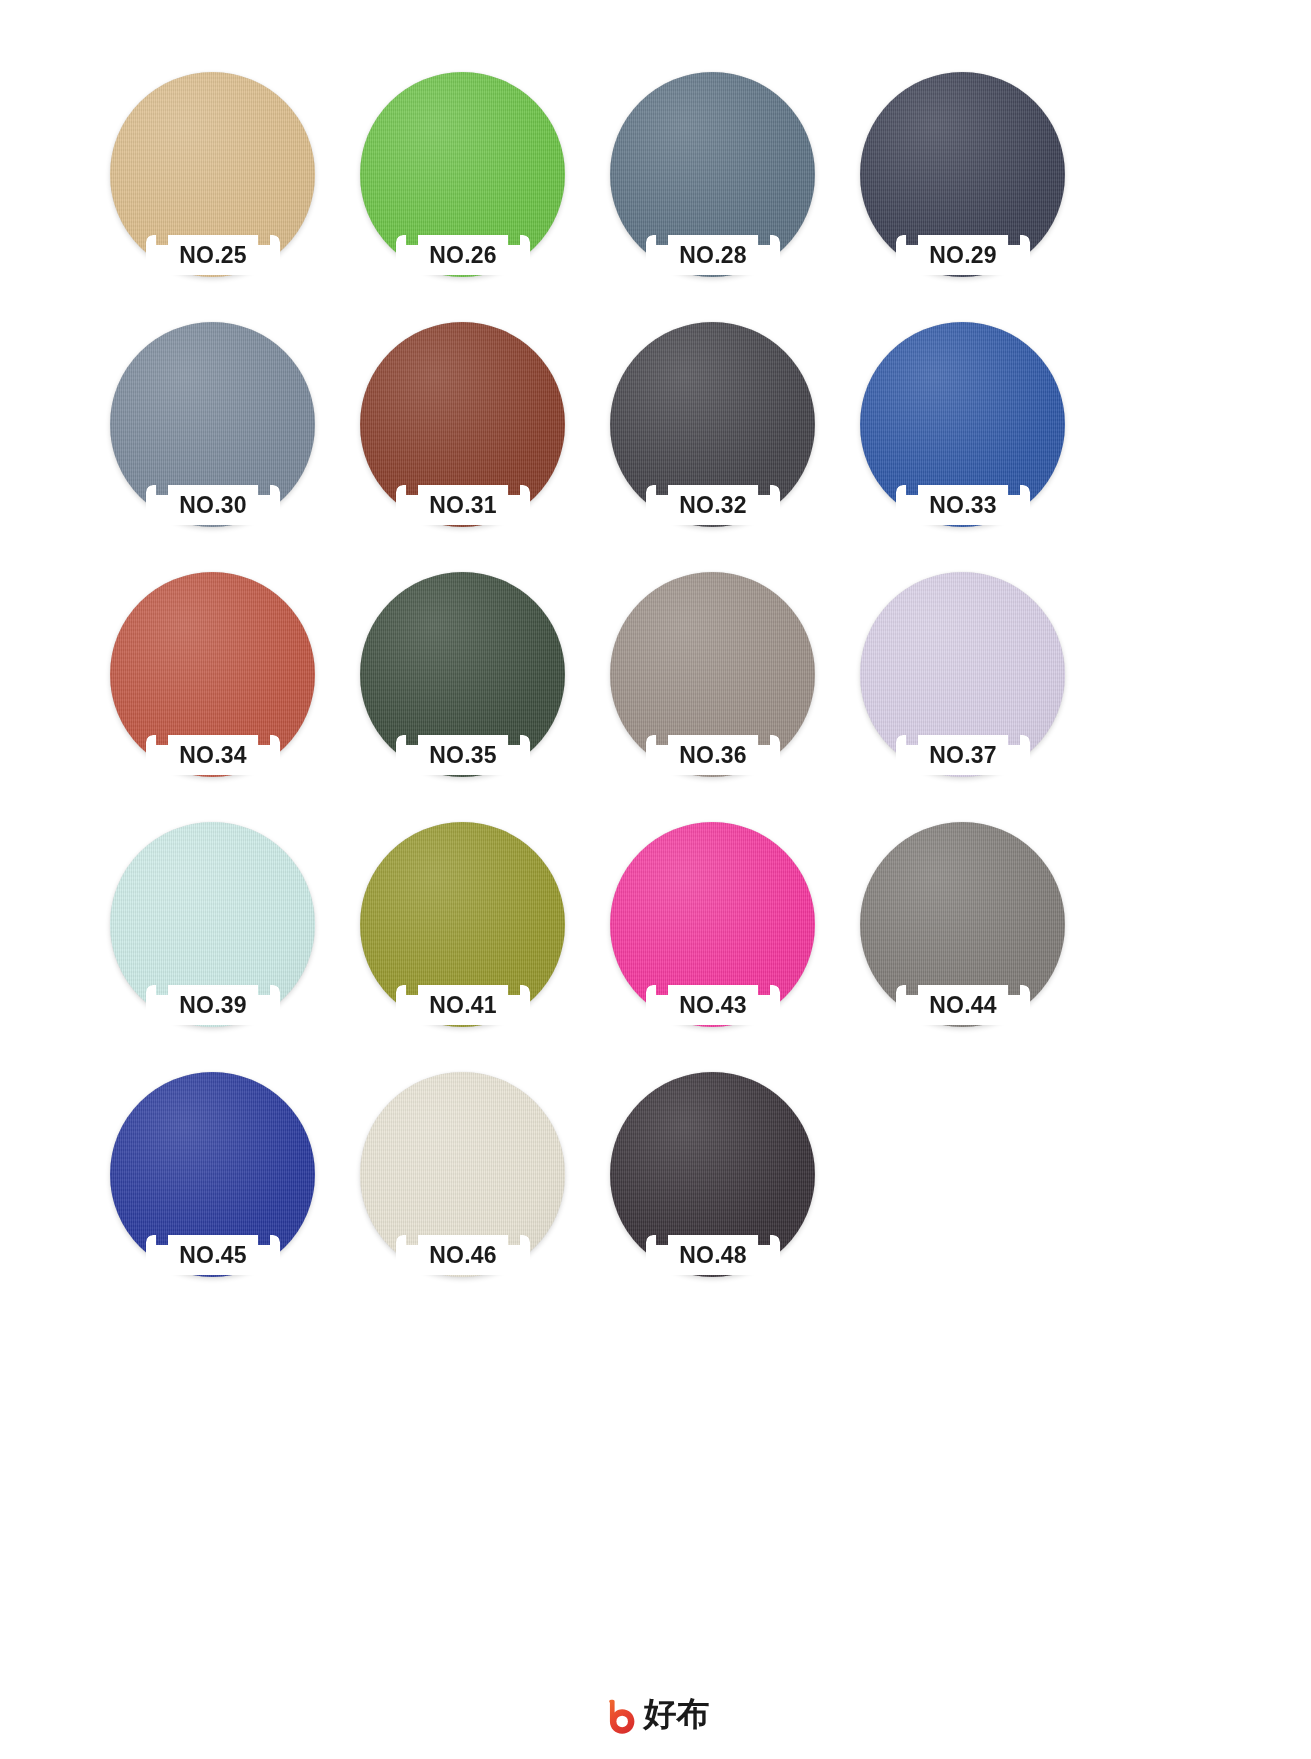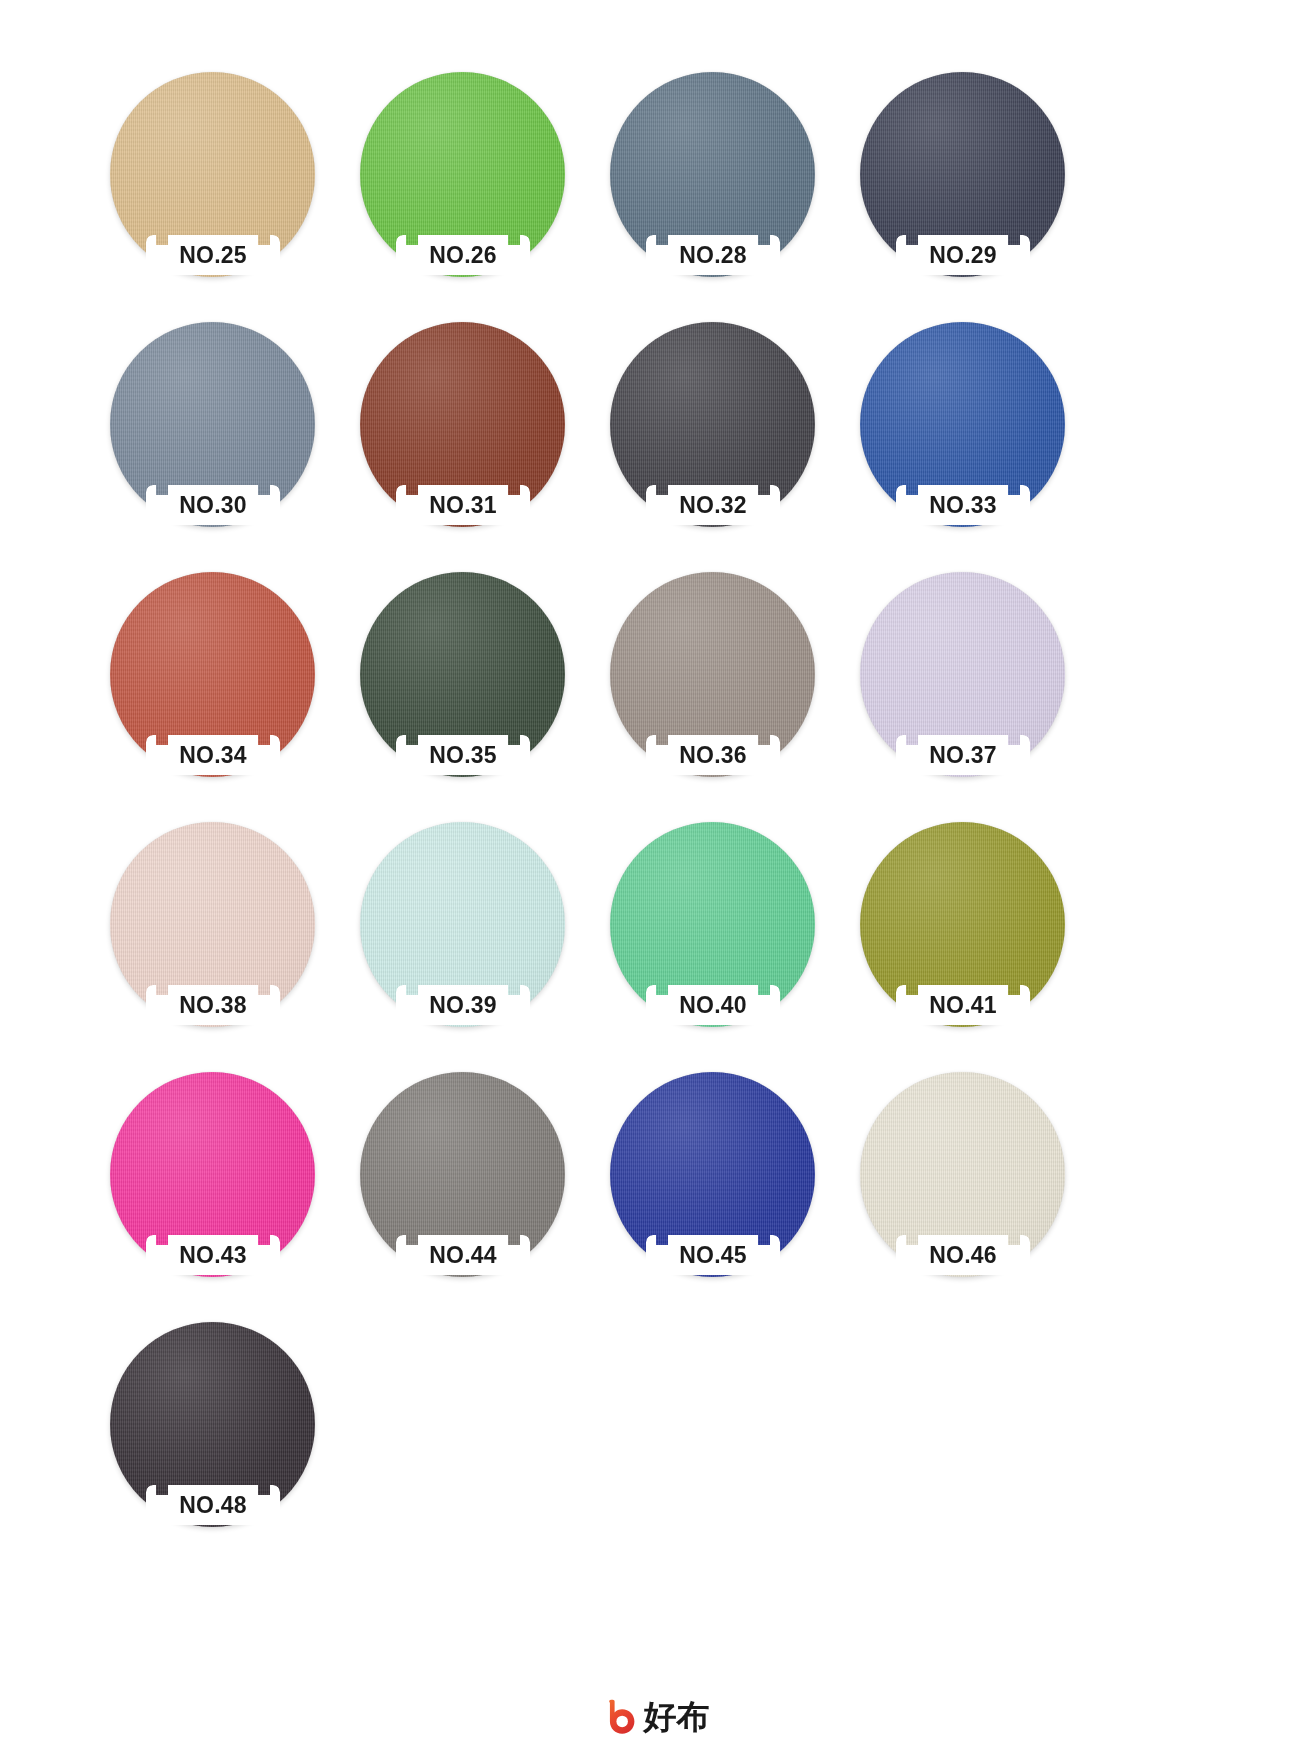--- a/index.html
+++ b/index.html
@@ -135,21 +135,21 @@
   }
 
   .brand-mark {
     width: 36px;
     height: 36px;
     flex: 0 0 auto;
     display: block;
   }
 
   .brand-name {
-    font-family: Liberation Sans, sans-serif;
+    font-family: Liberation Mono, monospace;
     font-size: 33px;
     font-weight: 700;
     color: #1a1a1a;
     line-height: 1;
     letter-spacing: 0px;
     white-space: nowrap;
   }
 </style>
 </head>
 <body>
@@ -223,35 +223,23 @@
           <span class="swatch-label-text">NO.36</span>
         </div>
       </div>
       <div class="swatch-cell">
         <div class="swatch-disc" style="background-color: rgb(216, 207, 230);"></div>
         <div class="swatch-label">
           <span class="swatch-label-text">NO.37</span>
         </div>
       </div>
       <div class="swatch-cell">
-        <div class="swatch-disc" style="background-color: rgb(237, 212, 203);"></div>
-        <div class="swatch-label">
-          <span class="swatch-label-text">NO.38</span>
-        </div>
-      </div>
-      <div class="swatch-cell">
         <div class="swatch-disc" style="background-color: rgb(204, 235, 231);"></div>
         <div class="swatch-label">
           <span class="swatch-label-text">NO.39</span>
-        </div>
-      </div>
-      <div class="swatch-cell">
-        <div class="swatch-disc" style="background-color: rgb(99, 207, 150);"></div>
-        <div class="swatch-label">
-          <span class="swatch-label-text">NO.40</span>
         </div>
       </div>
       <div class="swatch-cell">
         <div class="swatch-disc" style="background-color: rgb(151, 153, 46);"></div>
         <div class="swatch-label">
           <span class="swatch-label-text">NO.41</span>
         </div>
       </div>
       <div class="swatch-cell">
         <div class="swatch-disc" style="background-color: rgb(245, 56, 159);"></div>

